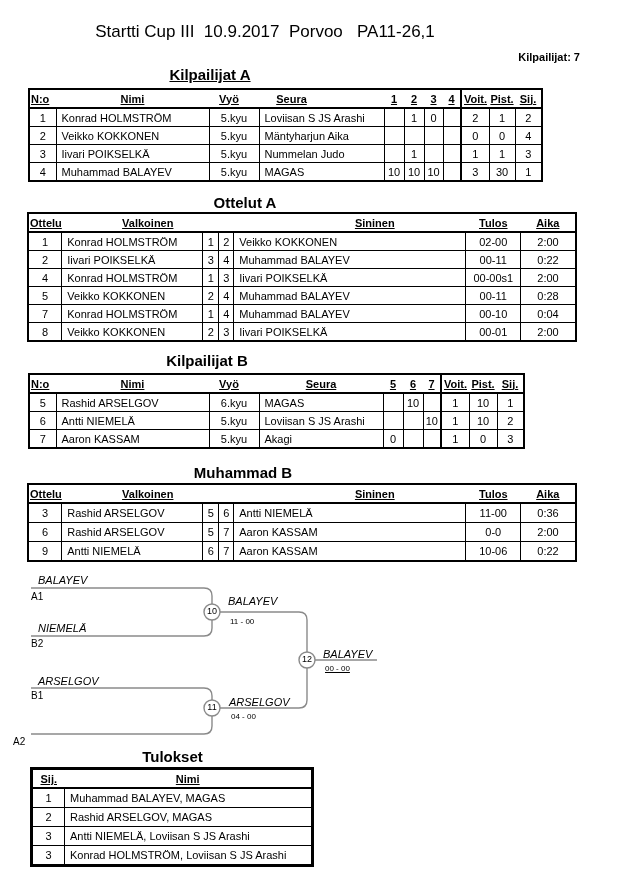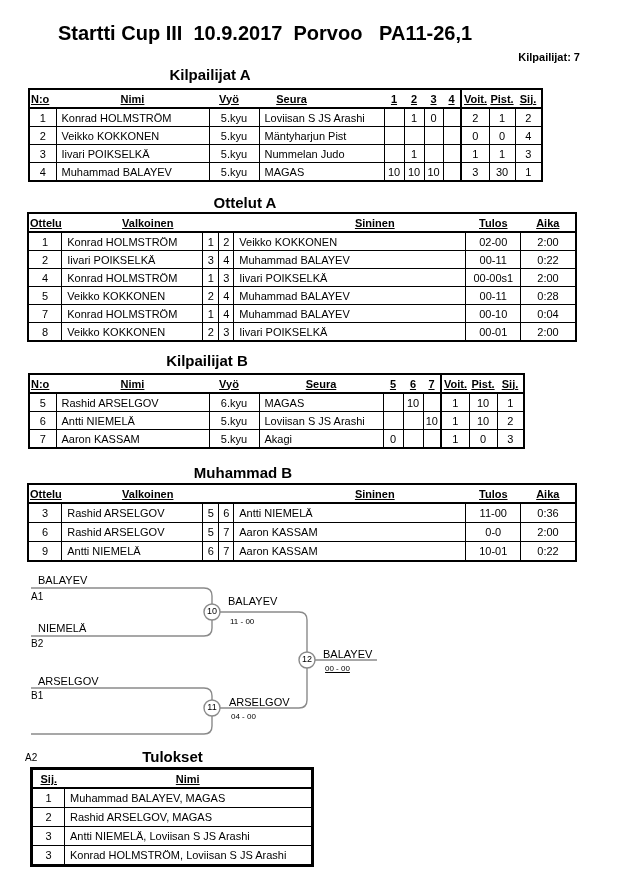--- a/index.html
+++ b/index.html
@@ -1,21 +1,21 @@
 <!DOCTYPE html>
 <html><head>
 <meta charset="utf-8">
 <style>
   html,body{margin:0;padding:0;}
   body{
     width:630px;height:891px;background:#ffffff;position:relative;
     font-family:"Liberation Sans", sans-serif;color:#000;overflow:hidden;
   }
   .abs{position:absolute;}
-  .page-title{font-size:20px;font-weight:bold;text-align:center;white-space:pre;}
+  .page-title{font-size:17px;font-weight:normal;text-align:center;white-space:pre;}
   .count{font-size:11px;font-weight:bold;white-space:pre;}
   .section-heading{font-size:15px;font-weight:bold;text-align:center;}
 
   table{border-collapse:collapse;position:absolute;table-layout:fixed;background:#fff;}
   table.main{border:2px solid #000;font-size:11px;}
   table.results{border:3px solid #000;font-size:11px;}
   th{font-weight:bold;font-size:11px;border:none;border-bottom:2px solid #000;
      height:17px;padding:0;text-align:center;white-space:nowrap;text-decoration:underline;}
   td{border:1px solid #000;height:17px;padding:0 2px;text-align:center;
      white-space:nowrap;overflow:hidden;font-size:11px;}
@@ -23,35 +23,35 @@
   td.l{text-align:left;padding-left:5px;}
   .vthick{border-left:2px solid #000 !important;}
   th.hleft{text-align:left;padding-left:1px;overflow:visible;}
   th.seura-a{padding-right:60px;}
   th.vyo{padding-right:10px;}
   th.sininen{padding-left:50px;}
 
   svg.bracket{left:0;top:0;position:absolute;}
   svg.bracket path{fill:none;stroke:#8a8a8a;stroke-width:1.4;}
   svg.bracket circle{fill:#ffffff;stroke:#8a8a8a;stroke-width:1.4;}
-  .b-name{font-size:11px;white-space:nowrap;}
+  .b-name{font-size:11px;white-space:nowrap;font-style:italic;}
   .b-slot{font-size:10px;white-space:nowrap;}
   .b-score{font-size:8px;white-space:nowrap;}
   .b-num{font-size:9px;width:16px;text-align:center;line-height:11px;}
 </style>
 </head>
 <body>
 
 <div>
 
   <div class="abs page-title" style="left:30px;top:22px;width:470px;">Startti Cup III  10.9.2017  Porvoo   PA11-26,1</div>
 
   <div class="abs count" style="top:51px;left:380px;width:200px;text-align:right;">Kilpailijat: 7</div>
 
-  <div class="abs section-heading" style="left:30px;top:66px;width:360px;">Kilpailijat A</div>
+  <div class="abs section-heading" style="left:30px;top:66px;width:360px;text-decoration:underline;">Kilpailijat A</div>
 
   <table class="main" style="left:28px;top:88px;">
     <colgroup>
       <col style="width:27px">
         <col style="width:153px">
         <col style="width:50px">
         <col style="width:125px">
       <col style="width:20px">
         <col style="width:20px">
         <col style="width:19px">
@@ -86,21 +86,21 @@
         <td>0</td>
         <td></td>
         <td class="vthick">2</td>
         <td>1</td>
         <td>2</td>
       </tr>
       <tr>
         <td>2</td>
         <td class="l">Veikko KOKKONEN</td>
         <td>5.kyu</td>
-        <td class="l">Mäntyharjun Pist</td>
+        <td class="l">Mäntyharjun Aika</td>
         <td></td>
         <td></td>
         <td></td>
         <td></td>
         <td class="vthick">0</td>
         <td>0</td>
         <td>4</td>
       </tr>
       <tr>
         <td>3</td>
@@ -318,21 +318,21 @@
         <td class="l">Aaron KASSAM</td>
         <td>0-0</td>
         <td>2:00</td>
       </tr>
       <tr>
         <td>9</td>
         <td class="l">Antti NIEMELÄ</td>
         <td>6</td>
         <td>7</td>
         <td class="l">Aaron KASSAM</td>
-        <td>10-01</td>
+        <td>10-06</td>
         <td>0:22</td>
       </tr>
     </tbody>
   </table>
 
   <svg class="bracket" width="630" height="891" viewBox="0 0 630 891">
     <path d="M31,588 H204 Q212,588 212,596 V604"></path>
     <path d="M31,636 H204 Q212,636 212,628 V620"></path>
     <path d="M220,612 H299 Q307,612 307,620 V652"></path>
     <path d="M31,688 H204 Q212,688 212,696 V700"></path>
@@ -349,21 +349,21 @@
   <div class="abs b-name" style="left:38px;top:622px;">NIEMELÄ</div>
   <div class="abs b-slot" style="left:31px;top:638px;">B2</div>
 
   <div class="abs b-num" style="left:204px;top:606px;">10</div>
   <div class="abs b-name" style="left:228px;top:595px;">BALAYEV</div>
   <div class="abs b-score" style="left:230px;top:617px;">11 - 00</div>
 
   <div class="abs b-name" style="left:38px;top:675px;">ARSELGOV</div>
   <div class="abs b-slot" style="left:31px;top:690px;">B1</div>
   <div class="abs b-name" style="left:38px;top:751px;margin-top:28px;">HOLMSTRÖM</div>
-  <div class="abs b-slot" style="left:25px;top:736px;margin-top:16px;">A2</div>
+  <div class="abs b-slot" style="left:13px;top:736px;">A2</div>
 
   <div class="abs b-num" style="left:204px;top:702px;">11</div>
   <div class="abs b-name" style="left:229px;top:696px;">ARSELGOV</div>
   <div class="abs b-score" style="left:231px;top:712px;">04 - 00</div>
 
   <div class="abs b-num" style="left:299px;top:654px;">12</div>
   <div class="abs b-name" style="left:323px;top:648px;">BALAYEV</div>
   <div class="abs b-score" style="left:325px;top:664px;text-decoration:underline;">00 - 00</div>
 
   <div class="abs section-heading" style="left:30px;top:748px;width:285px;">Tulokset</div>

